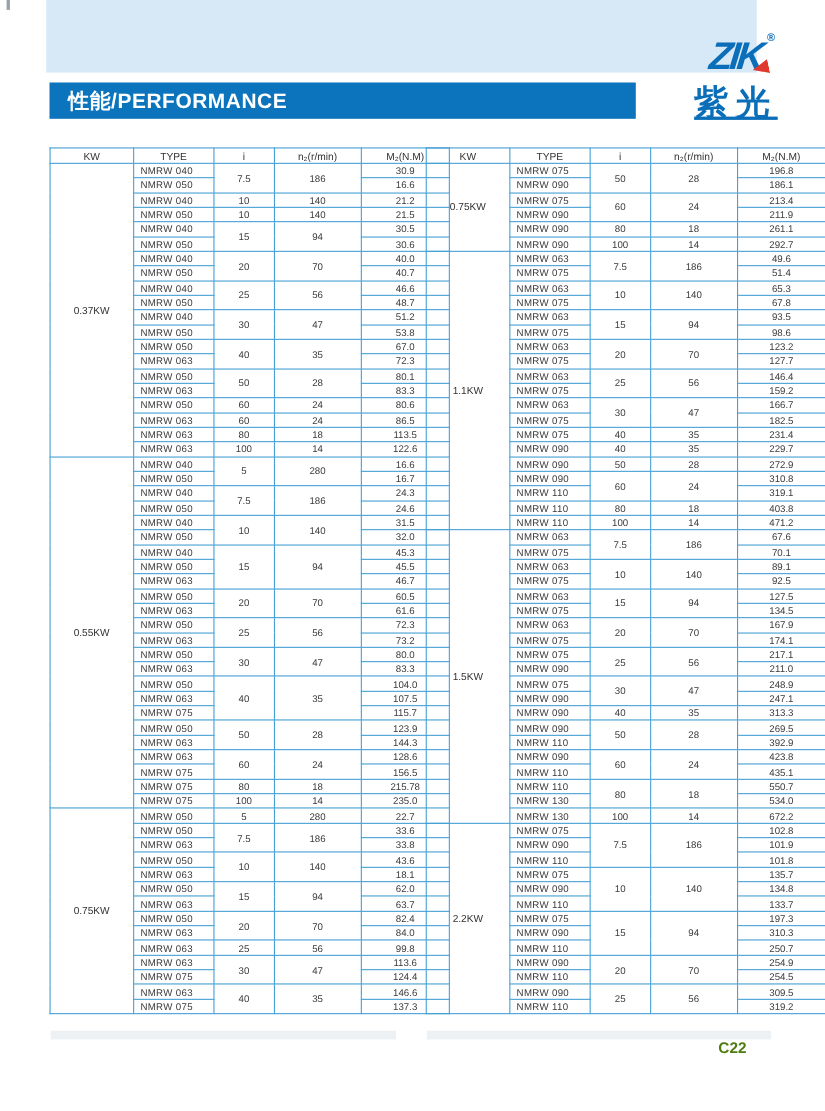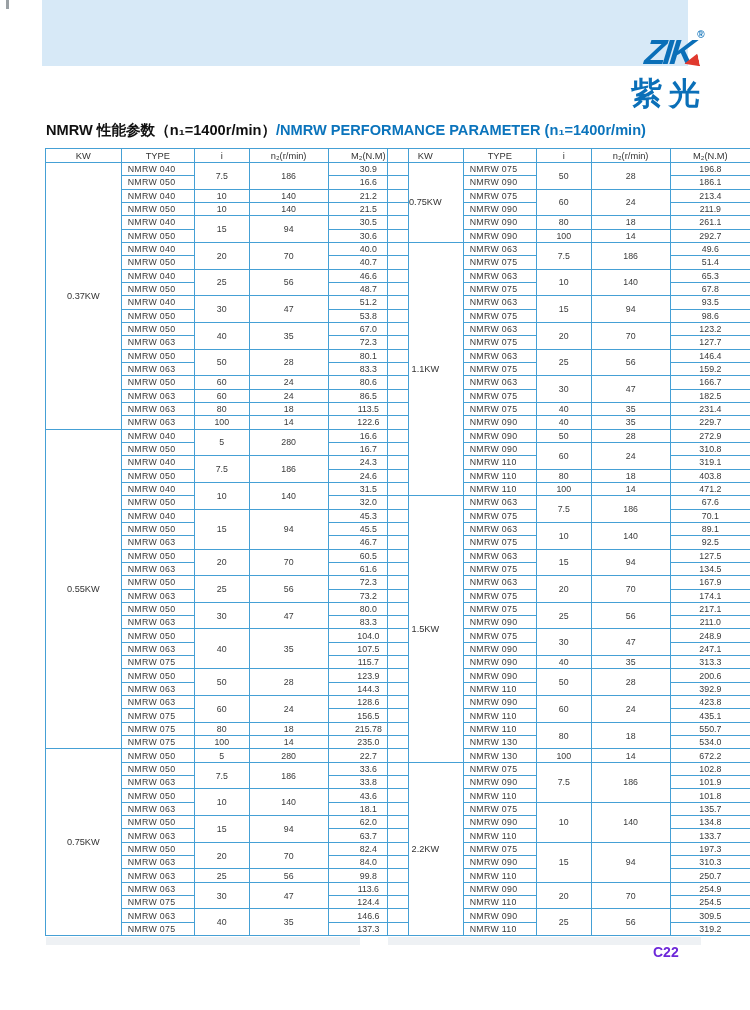--- a/index.html
+++ b/index.html
@@ -12,62 +12,62 @@
             padding-left:17px;box-sizing:border-box;letter-spacing:0.5px;}
   .logo{position:absolute;left:614px;top:34px;width:110px;height:92px;text-align:center;}
   .logo-mark{position:relative;display:inline-block;line-height:1;}
   .logo-zik{font-size:35px;font-weight:900;font-style:italic;color:var(--accent);
             letter-spacing:-3px;display:inline-block;transform:skewX(-6deg);}
   .logo-reg{position:absolute;right:-12px;top:-4px;font-size:10px;font-style:normal;
             color:var(--accent);font-weight:bold;}
   .logo-tri{position:absolute;right:-6px;bottom:1px;width:15px;height:13px;background:var(--red);
             clip-path:polygon(0 55%,100% 0,100% 100%);transform:rotate(-12deg);}
   .logo-cn{font-size:31px;font-weight:bold;color:var(--accent);letter-spacing:7px;
-           margin-top:4px;white-space:nowrap;}
+           margin-top:4px;white-space:nowrap;text-decoration:underline;}
   .subtitle{position:absolute;left:46px;top:121px;width:700px;font-size:14.6px;
             font-weight:bold;white-space:nowrap;}
   .subtitle .cn{color:#101010;}
   .subtitle .en{color:var(--bar);}
-  table.data{position:absolute;top:148px;border-collapse:collapse;table-layout:fixed;
+  table.data{position:absolute;top:134px;border-collapse:collapse;table-layout:fixed;
              width:364px;border:1.5px solid var(--bd);}
   #table-left{left:45px;}
   #table-right{left:387px;}
   table.data th,table.data td{border:1px solid var(--bd);font-size:8.8px;color:#3a3a3a;
              text-align:center;padding:0;overflow:hidden;white-space:nowrap;line-height:12px;}
   table.data thead tr{height:14px;}
   table.data tbody tr{height:13.34px;}
   table.data th{font-weight:normal;font-size:9.3px;color:#333;}
   table.data td.type{text-align:left;padding-left:6px;letter-spacing:0.3px;}
   table.data td.kw{font-size:9.2px;vertical-align:middle;color:#333;}
   .shadow-strip{position:absolute;height:8px;background:#eef1f4;top:937px;}
   .shadow-left{left:46px;width:314px;}
   .shadow-right{left:388px;width:313px;}
-  .page-num{position:absolute;left:653px;top:944px;font-size:14px;font-weight:bold;color:#6d28d9;text-align:right;}
+  .page-num{position:absolute;left:653px;top:944px;font-size:14px;font-weight:bold;color:#4d7c0f;text-align:right;}
 </style>
 </head>
 <body>
 
 <div class="page">
 
   <div class="corner-tick"></div>
   <div class="top-band"></div>
 
+  <div class="perf-bar">
+    <span>性能/PERFORMANCE</span>
+  </div>
 
   <div class="logo">
     <span class="logo-mark">
       <span class="logo-zik">ZIK</span>
       <span class="logo-reg">®</span>
       <span class="logo-tri"></span>
     </span>
     <div class="logo-cn">紫光</div>
   </div>
 
-  <div class="subtitle">
-    <span class="cn">NMRW 性能参数（n₁=1400r/min）</span><span class="en">/NMRW PERFORMANCE PARAMETER (n₁=1400r/min)</span>
-  </div>
 
   <table class="data" id="table-left">
     <colgroup>
       <col style="width:65px">
         <col style="width:63px">
         <col style="width:47px">
       <col style="width:68px">
         <col style="width:69px">
     </colgroup>
     <thead>
@@ -600,21 +600,21 @@
         <tr>
           <td class="type">NMRW 090</td>
           <td>40</td>
           <td>35</td>
           <td>313.3</td>
         </tr>
         <tr>
           <td class="type">NMRW 090</td>
           <td rowspan="2">50</td>
           <td rowspan="2">28</td>
-          <td>200.6</td>
+          <td>269.5</td>
         </tr>
         <tr>
           <td class="type">NMRW 110</td>
           <td>392.9</td>
         </tr>
         <tr>
           <td class="type">NMRW 090</td>
           <td rowspan="2">60</td>
           <td rowspan="2">24</td>
           <td>423.8</td>

